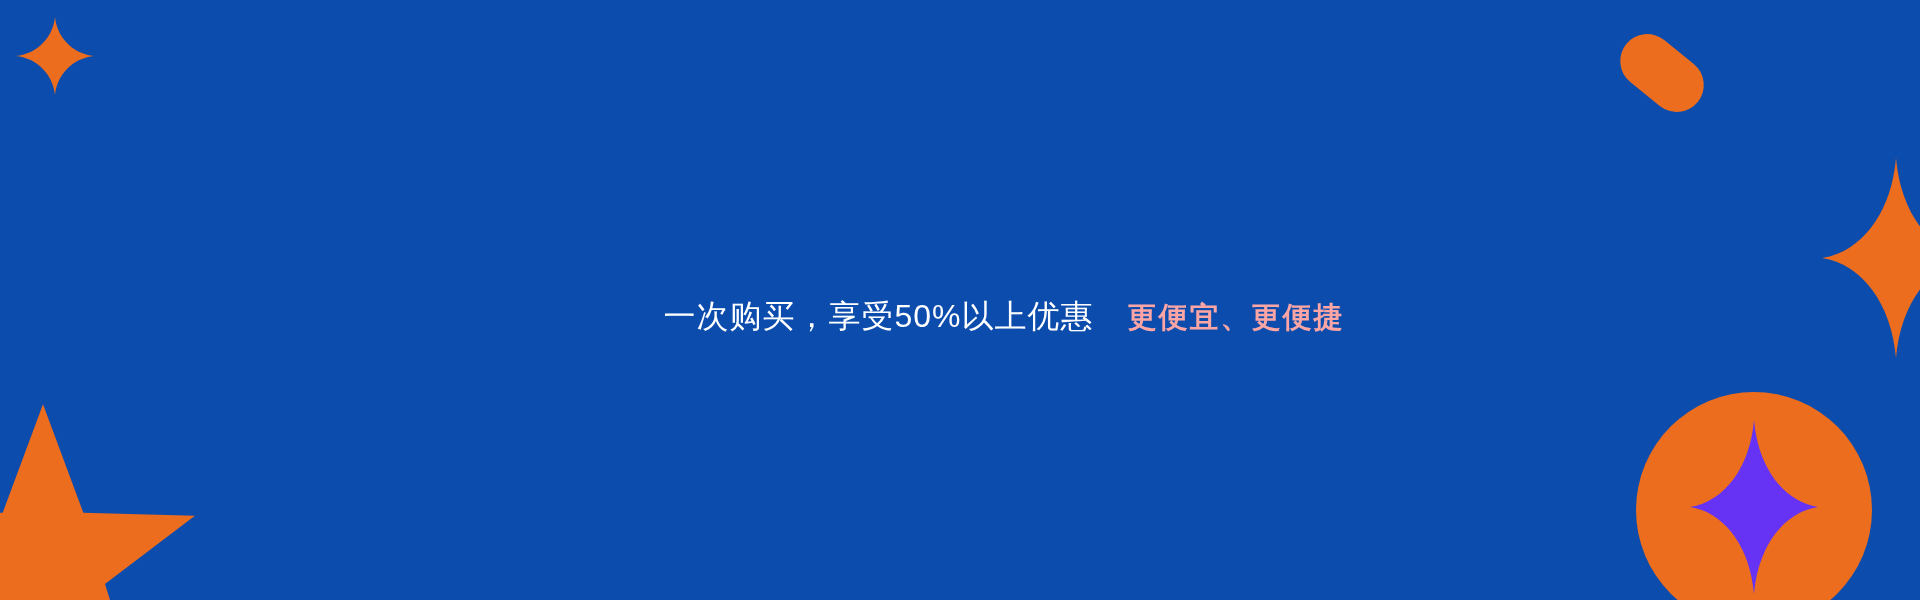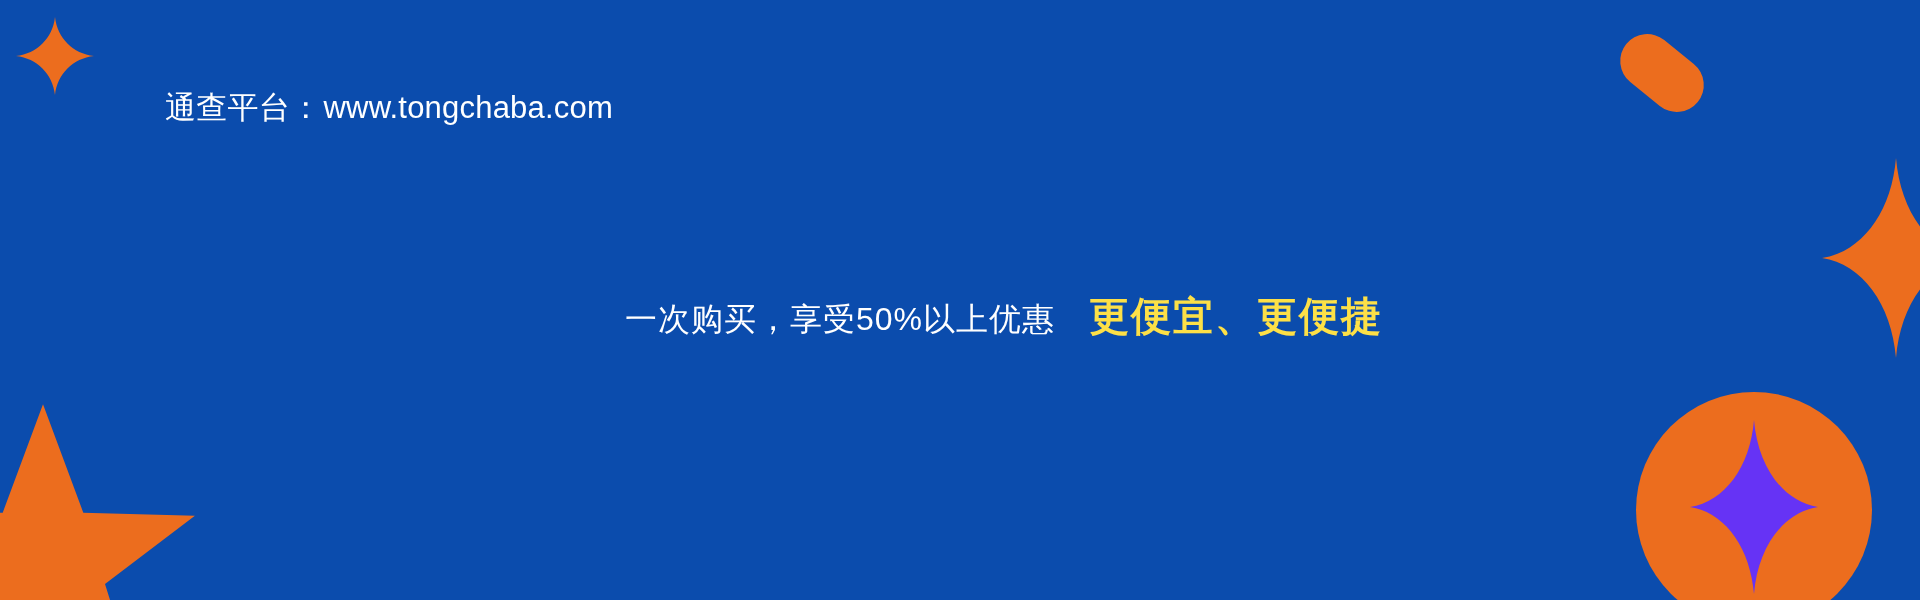--- a/index.html
+++ b/index.html
@@ -132,22 +132,22 @@
   }
   #subtitle-plain {
     color: #FFFFFF;
     font-size: 32px;
     line-height: 48px;
     font-weight: 400;
     letter-spacing: 1px;
     white-space: nowrap;
   }
   #subtitle-highlight {
-    color: #fde047;
-    font-size: 40px;
+    color: #fca5a5;
+    font-size: 29px;
     line-height: 48px;
     font-weight: 700;
     letter-spacing: 2px;
     white-space: nowrap;
     margin-left: 34px;
   }
 </style>
 </head>
 <body>
 
@@ -180,23 +180,20 @@
     <div class="sparkle deco" id="sparkle-purple">
       <svg viewBox="0 0 100 100" preserveAspectRatio="none" xmlns="http://www.w3.org/2000/svg" aria-hidden="true">
         <path d="M50 0 C53 27 73 47 100 50 C73 53 53 73 50 100 C47 73 27 53 0 50 C27 47 47 27 50 0 Z" fill="#6633F5"></path>
       </svg>
     </div>
 
   </div>
 
   <div class="text-layer">
 
-    <div id="site-line">
-      <span class="label">通查平台：</span><span class="url">www.tongchaba.com</span>
-    </div>
 
 
     <div id="subtitle-row">
       <span id="subtitle-plain">一次购买，享受50%以上优惠</span>
       <span id="subtitle-highlight">更便宜、更便捷</span>
     </div>
 
   </div>
 
 </div>

